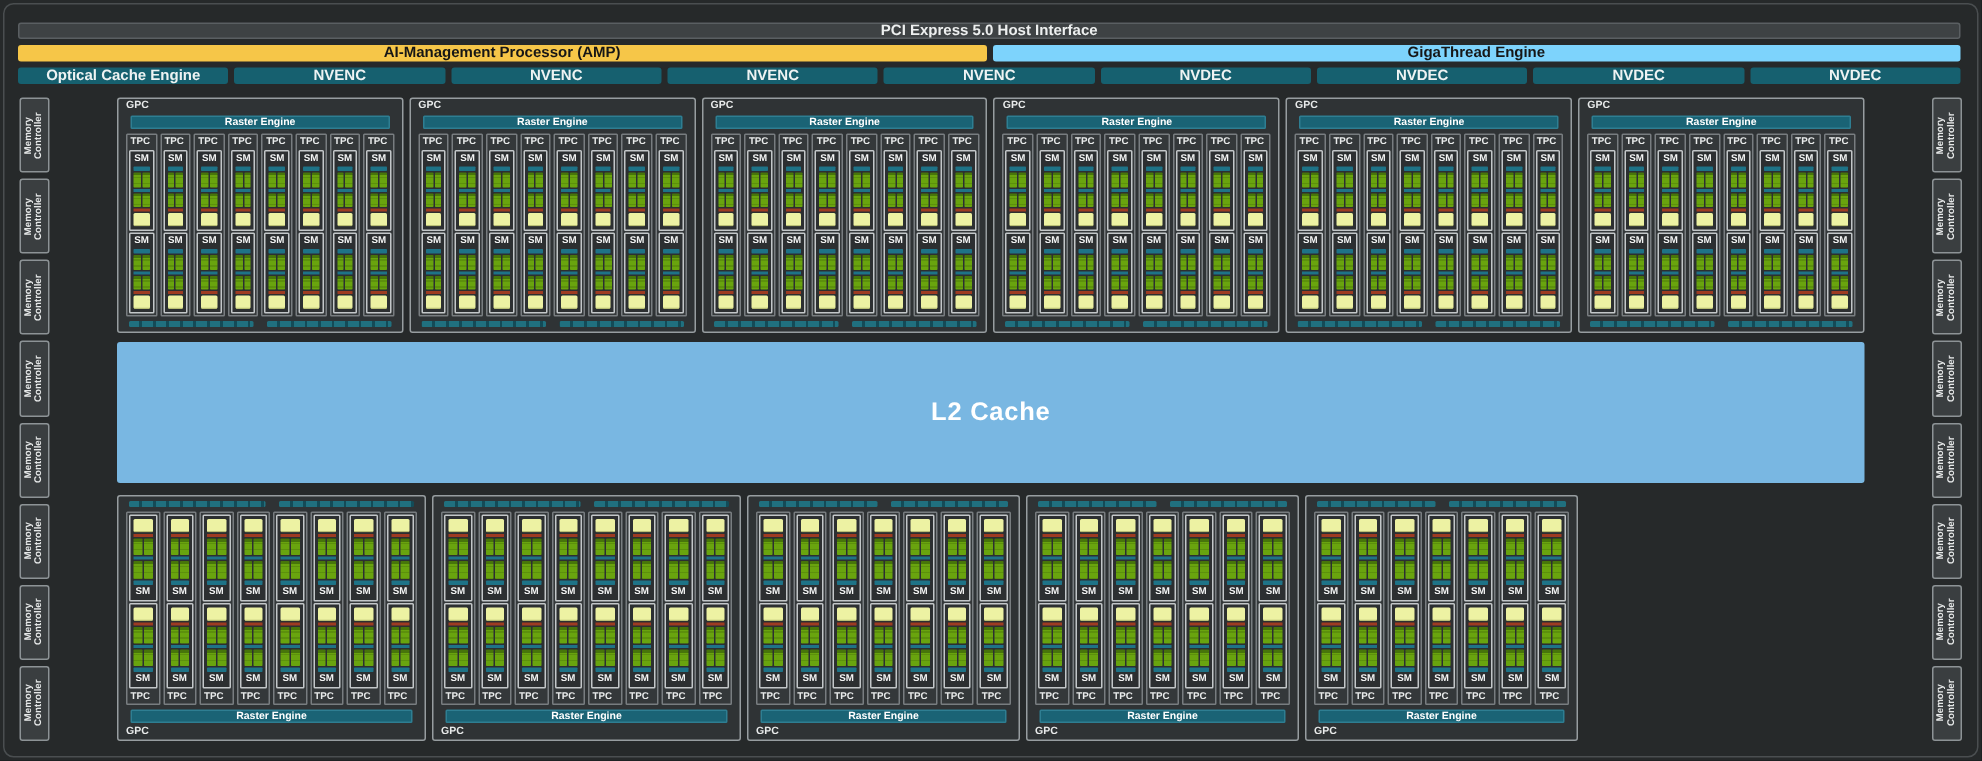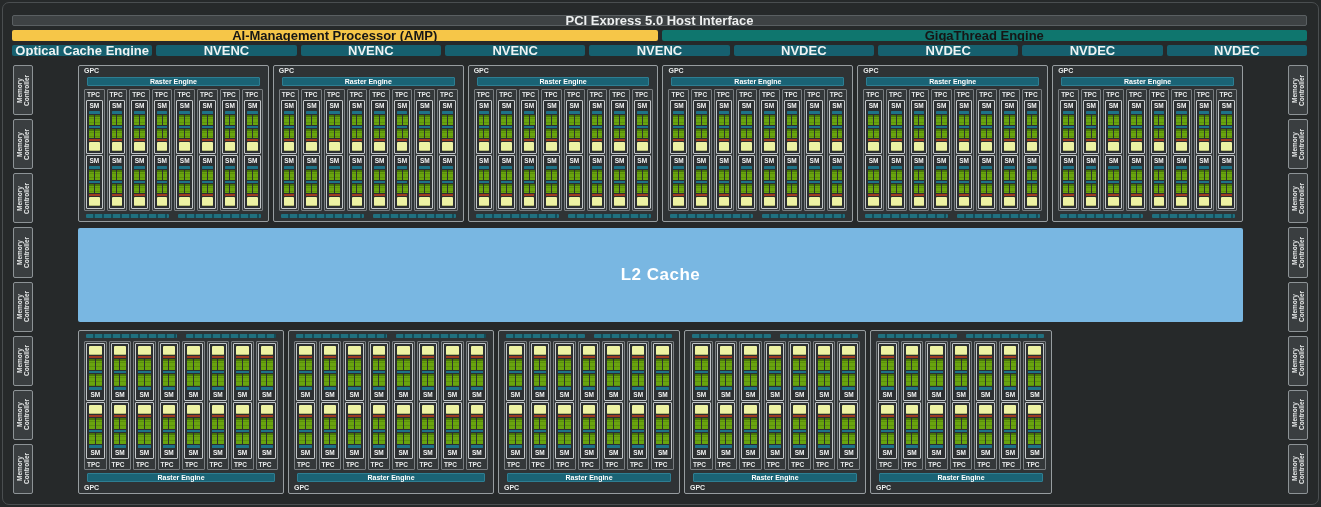--- a/index.html
+++ b/index.html
@@ -6,28 +6,28 @@
   .die {
     position:relative; width:1321px; height:507px;
     background:#26292a; overflow:hidden;
     font-family:"Liberation Sans", sans-serif;
   }
   .frame { position:absolute; inset:2px; border:1px solid #4a4e50; border-radius:7px; pointer-events:none; }
 
   
   .top-bars { position:absolute; left:12px; right:14px; top:15px; }
   .bar {
-    height:11px; line-height:11px; font-size:13px; font-weight:bold;
+    height:11px; line-height:11px; font-size:10px; font-weight:bold;
     text-align:center; border-radius:2px; white-space:nowrap; overflow:hidden;
   }
   .pci { background:#3e4244; border:1px solid #5a5f62; color:#edefef; height:9px; line-height:9px; }
   .hrow { display:flex; gap:4px; margin-top:4px; }
   .hrow .bar { flex:1; }
   .amp { background:#f6c648; color:#161616; }
-  .gt  { background:#0f766e; color:#161616; }
+  .gt  { background:#7dd3fc; color:#161616; }
   .teal-block { background:#16606f; color:#eef3f3; }
 
   
   .main { position:absolute; left:13px; right:13px; top:65px; height:429px; display:flex;gap:45px; }
   .mc-col { width:20px; flex:none; display:flex; flex-direction:column; gap:4px; }
   .mc-box {
     flex:1; background:#3a3e40; border:1px solid #8d9396; border-radius:2px;
     display:flex; align-items:center; justify-content:center; overflow:hidden;
   }
   .mc-text {

